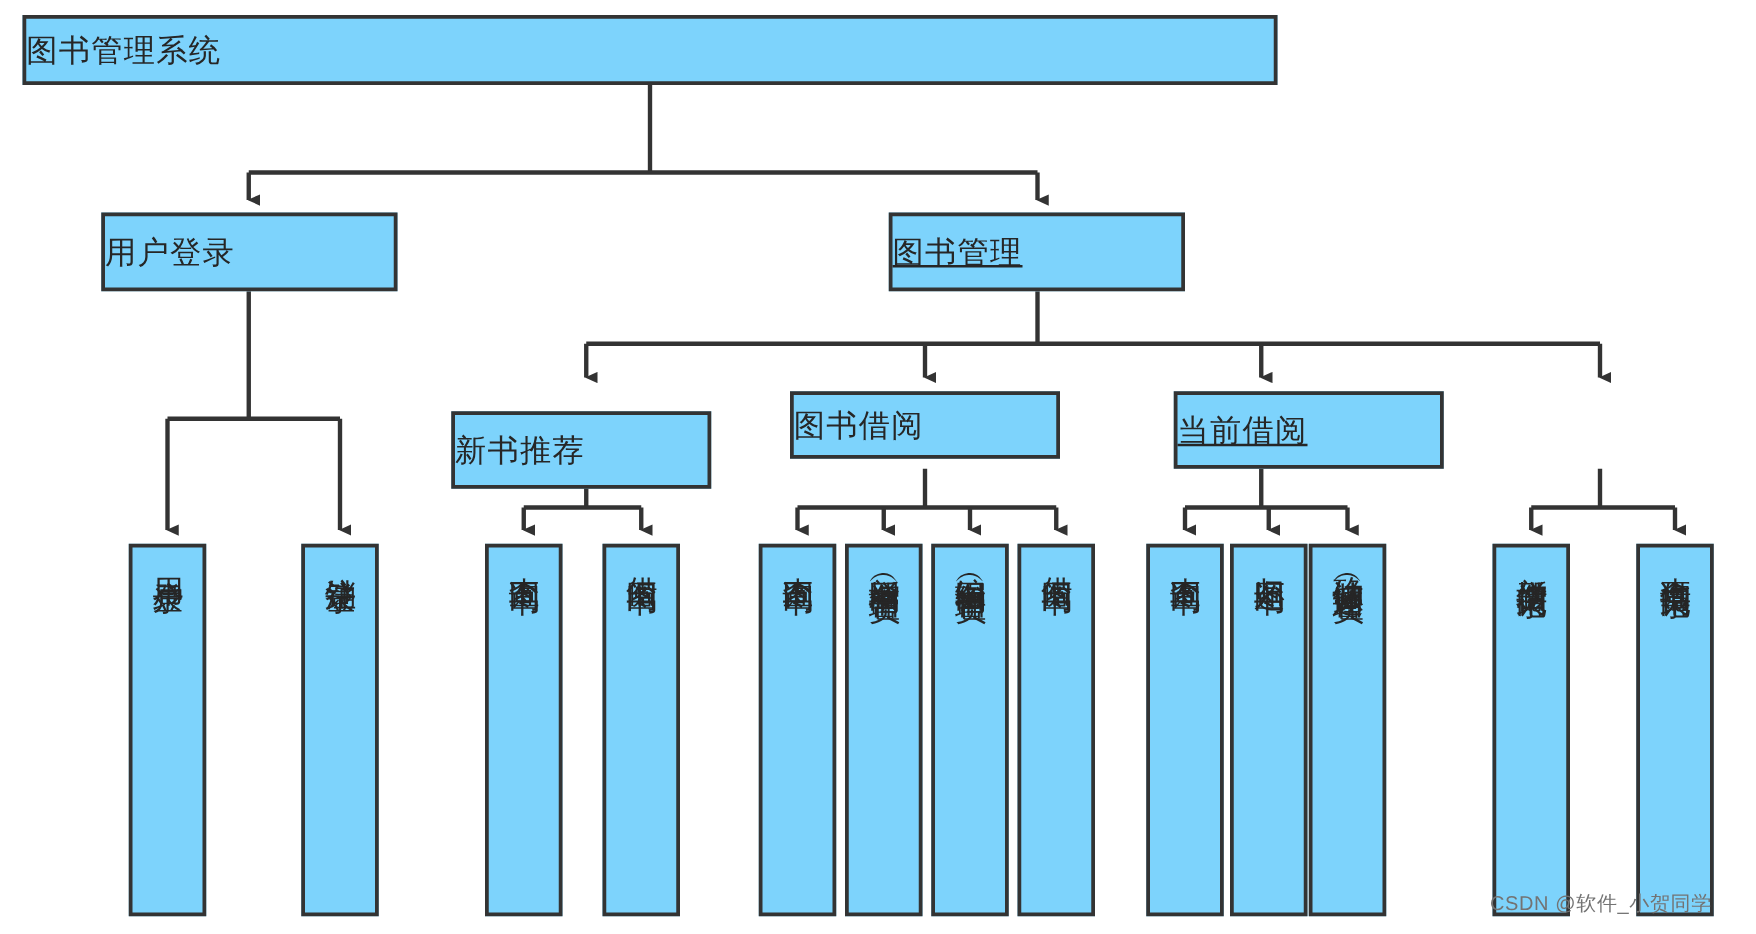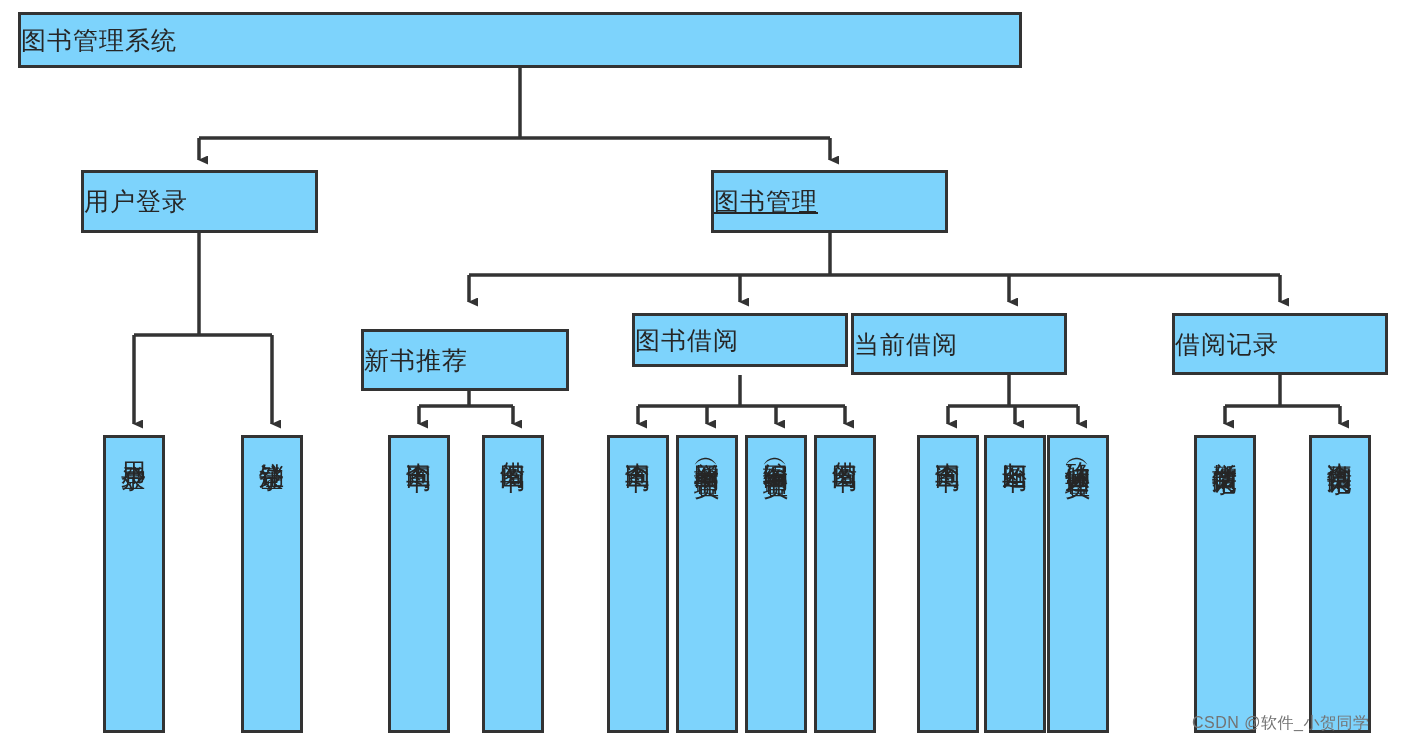--- a/index.html
+++ b/index.html
@@ -132,25 +132,22 @@
   <div class="node horiz" style="left:711px; top:170px; width:237px; height:63px;text-decoration:underline;">
     <span class="label">图书管理</span>
   </div>
 
   <div class="node horiz" style="left:361px; top:313px; width:208px; height:62px;margin-top:16px;">
     <span class="label">新书推荐</span>
   </div>
   <div class="node horiz" style="left:632px; top:313px; width:216px; height:54px;">
     <span class="label">图书借阅</span>
   </div>
-  <div class="node horiz" style="left:851px; top:313px; width:216px; height:62px;">
+  <div class="node horiz" style="left:939px; top:313px; width:216px; height:62px;text-decoration:underline;">
     <span class="label">当前借阅</span>
-  </div>
-  <div class="node horiz" style="left:1172px; top:313px; width:216px; height:62px;">
-    <span class="label">借阅记录</span>
   </div>
 
   <div class="node vert" style="left:103px; top:435px; width:62px; height:298px;">
     <span class="label">用户登录</span>
   </div>
   <div class="node vert" style="left:241px; top:435px; width:62px; height:298px;">
     <span class="label">注销登录</span>
   </div>
 
   <div class="node vert" style="left:388px; top:435px; width:62px; height:298px;">

